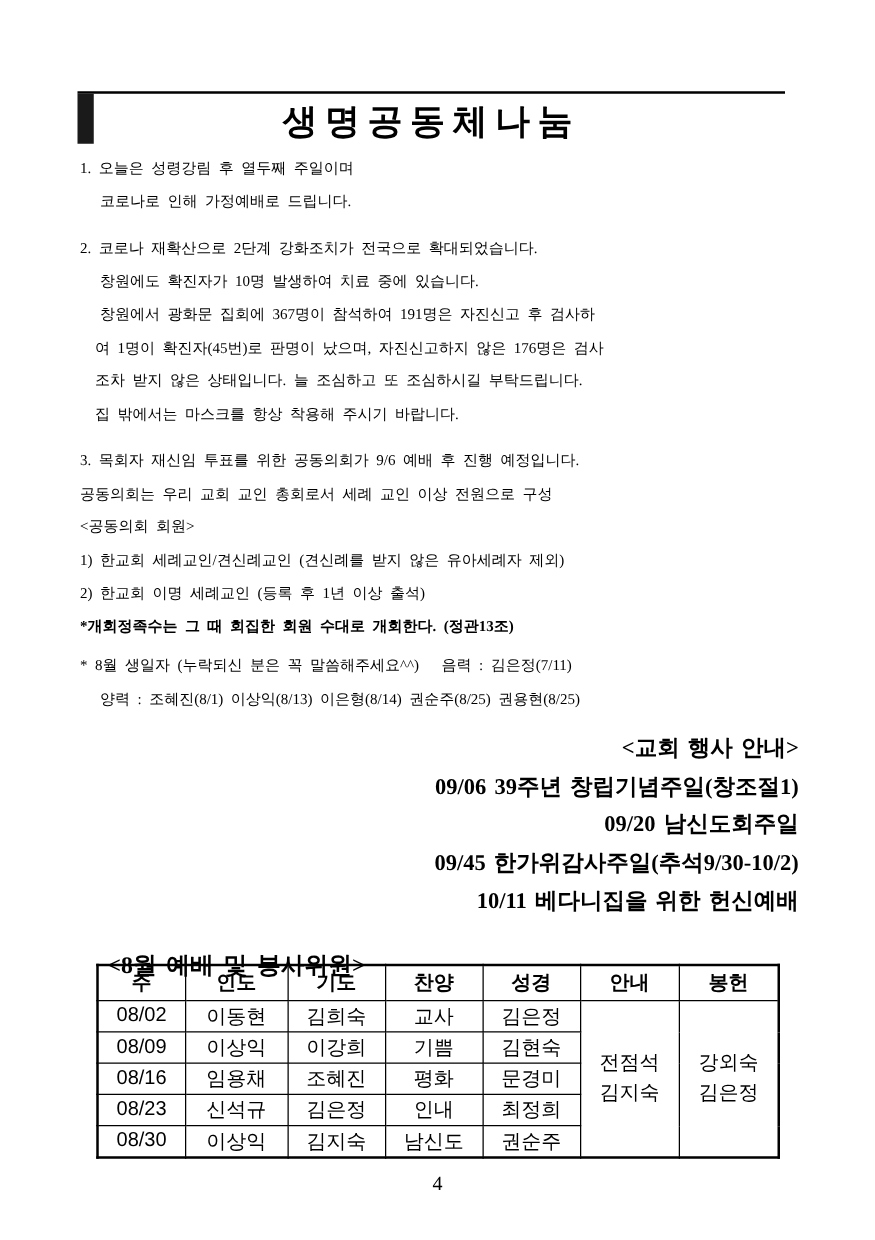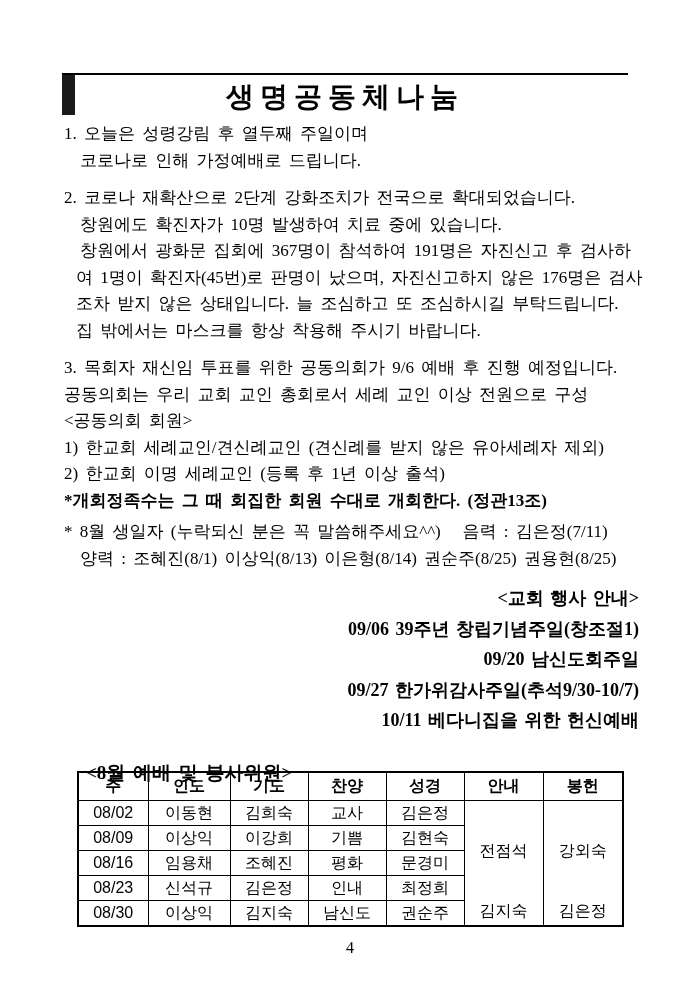--- a/index.html
+++ b/index.html
@@ -17,21 +17,21 @@
   .banner h1 {
     margin: 0; padding-top: 3px;
     text-align: center;
     font-size: 28px; font-weight: bold; letter-spacing: 6px;
     white-space: pre;
   }
 
   
   .block { position: absolute; left: 64px; width: 575px; }
   .line {
-    font-size: 17px; line-height: 26.5px;
+    font-size: 12px; line-height: 26.5px;
     white-space: pre; word-spacing: 3px;
   }
   .indent { padding-left: 16px; }
   .indent-sm { padding-left: 12px; }
   .bold { font-weight: bold; }
 
   #p1 { top: 121px; }
   #p2 { top: 185px; }
   #p3 { top: 355px; }
   #bday { top: 519px; }
@@ -52,21 +52,21 @@
     table-layout: fixed;
     width: 545px;
   }
   table.rota th, table.rota td {
     border: 1px solid #000;
     text-align: center; vertical-align: middle;
     padding: 0; overflow: hidden; white-space: nowrap;
   }
   table.rota th { height: 27px; font-weight: bold; font-size: 16px; }
   table.rota td { height: 24px; }
-  td.merged span { display: block; line-height: 24px; margin-top: 36px; }
+  td.merged span { display: block; line-height: 24px; }
 
   
   #pagenum {
     position: absolute; top: 939px; left: 0; width: 700px;
     text-align: center; font-size: 16px;
   }
 </style>
 </head>
 <body>
 
@@ -102,21 +102,21 @@
 
   <section id="bday" class="block">
     <div class="line">* 8월 생일자 (누락되신 분은 꼭 말씀해주세요^^)   음력 : 김은정(7/11)</div>
     <div class="line indent">양력 : 조혜진(8/1) 이상익(8/13) 이은형(8/14) 권순주(8/25) 권용현(8/25)</div>
   </section>
 
   <section id="events" class="block">
     <div class="line">&lt;교회 행사 안내&gt;</div>
     <div class="line">09/06 39주년 창립기념주일(창조절1)</div>
     <div class="line">09/20 남신도회주일</div>
-    <div class="line">09/27 한가위감사주일(추석9/30-10/7)</div>
+    <div class="line">09/45 한가위감사주일(추석9/30-10/2)</div>
     <div class="line">10/11 베다니집을 위한 헌신예배</div>
   </section>
 
   <section id="cheading" class="block">
     <div class="line">&lt;8월 예배 및 봉사위원&gt;</div>
   </section>
 
   <div id="rota">
     <table class="rota">
       <colgroup>

